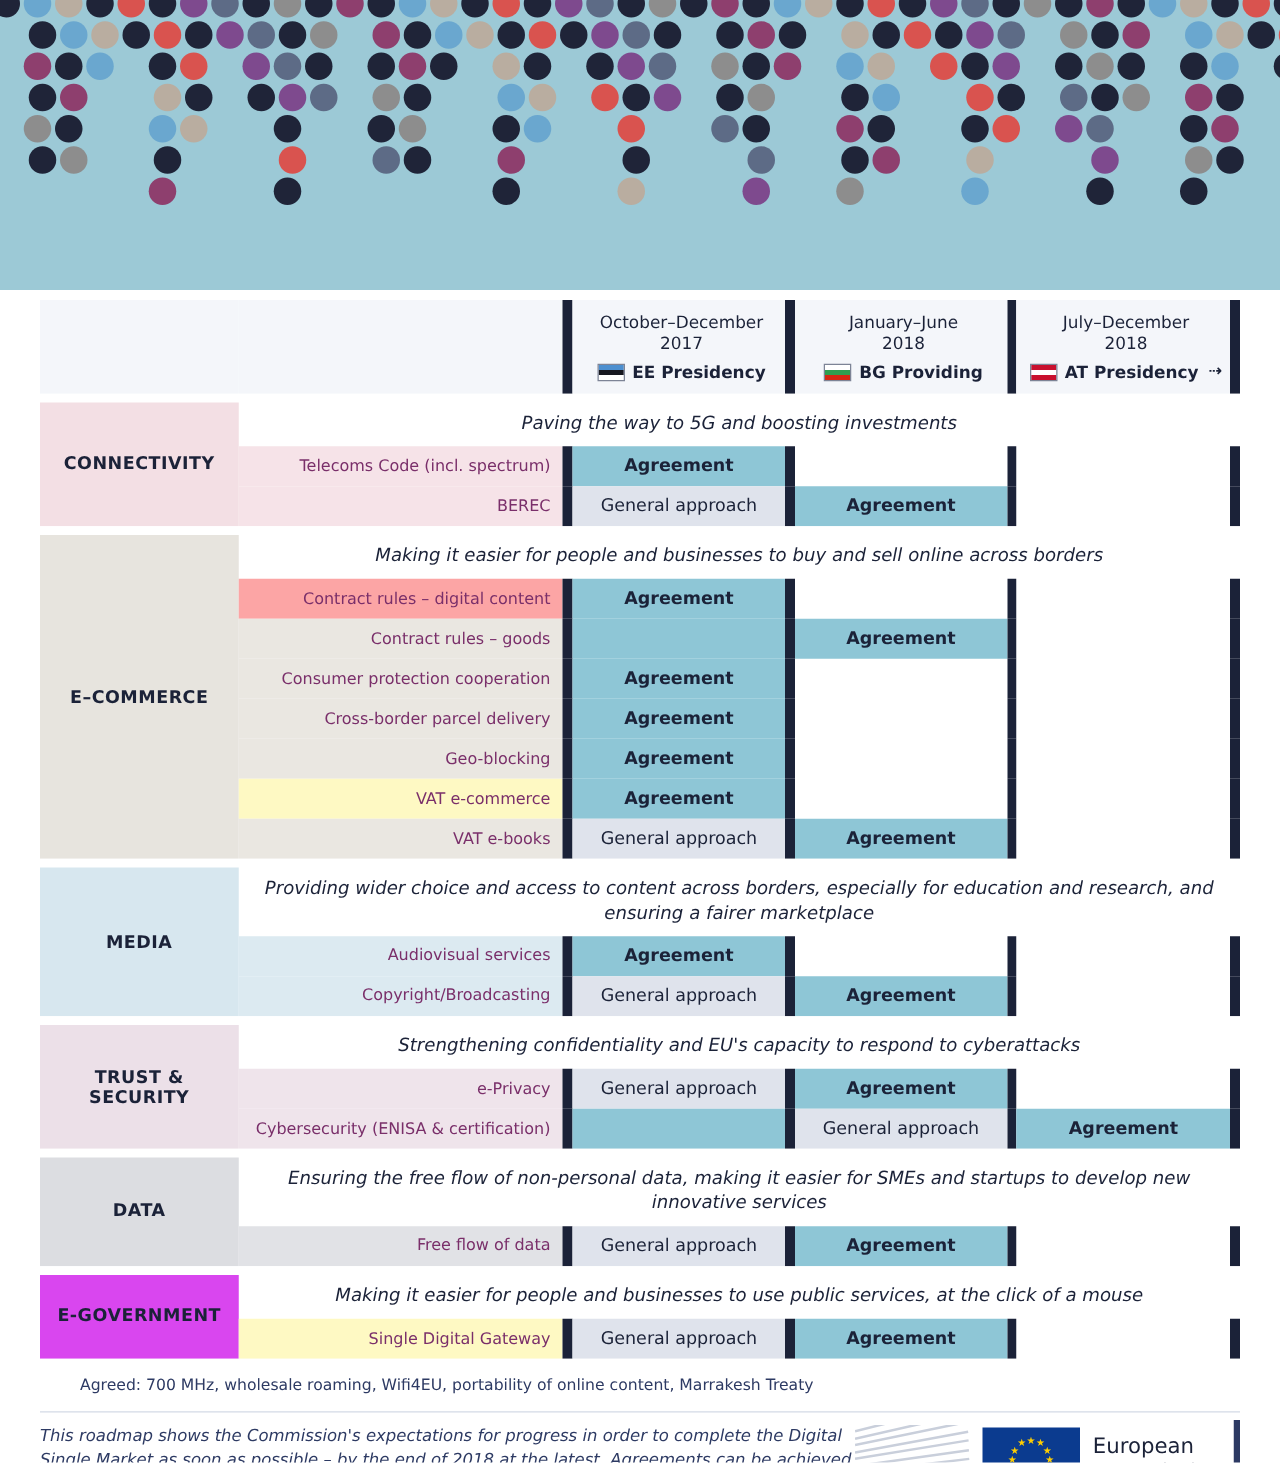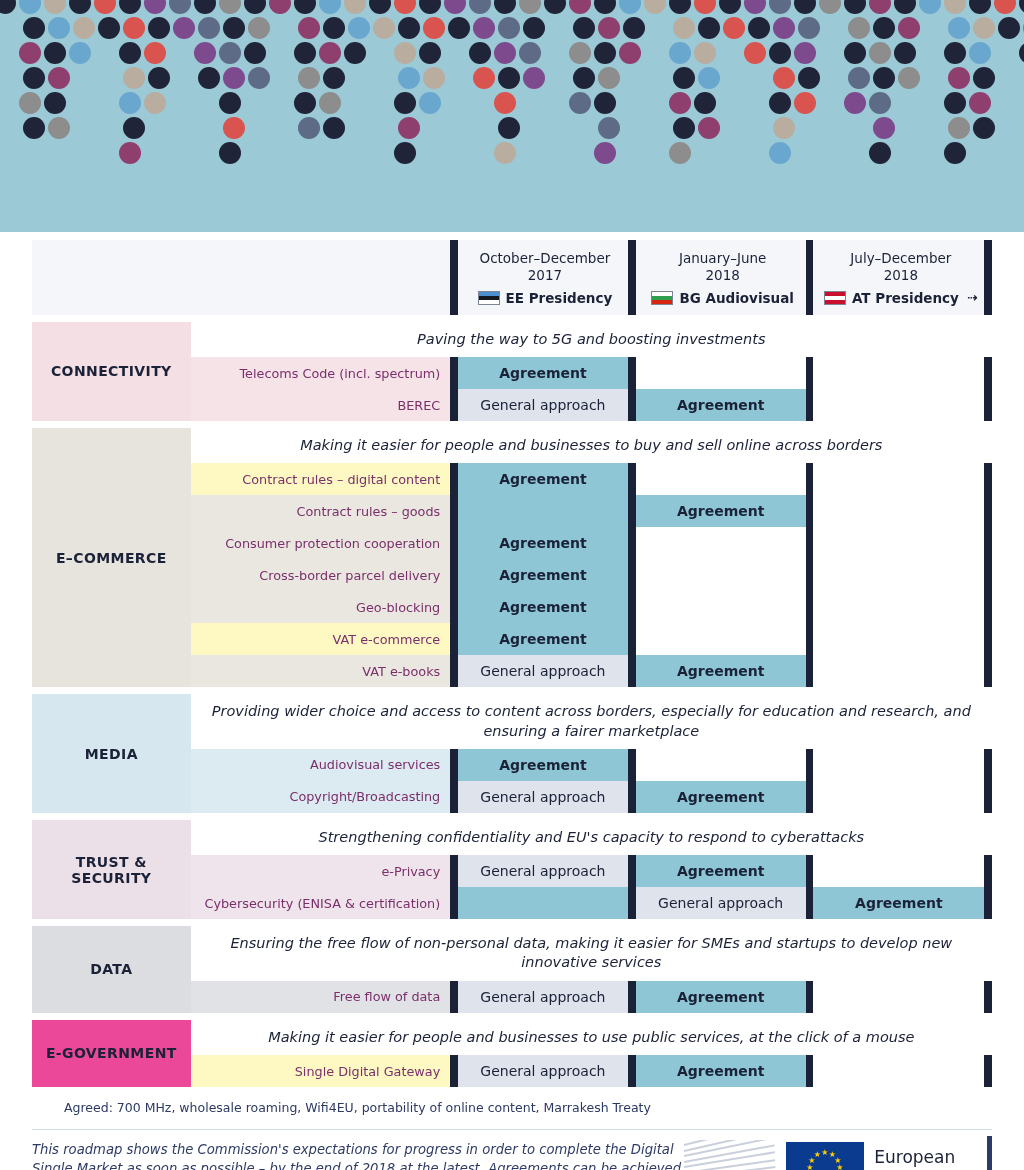--- a/index.html
+++ b/index.html
@@ -362,21 +362,21 @@
               <span class="flag flag-ee"></span>
               <span>EE Presidency</span>
             </span>
           </td>
           <td class="sep"></td>
           <td class="phead">
             <span class="pname">January–June</span>
             <span class="pname">2018</span>
             <span class="pres">
               <span class="flag flag-bg"></span>
-              <span>BG Audiovisual</span>
+              <span>BG Providing</span>
             </span>
           </td>
           <td class="sep"></td>
           <td class="phead">
             <span class="pname">July–December</span>
             <span class="pname">2018</span>
             <span class="pres">
               <span class="flag flag-at"></span>
               <span>AT Presidency</span>
               <span class="arrow-next">⇢</span>
@@ -412,21 +412,21 @@
           <td class="sep"></td>
         </tr>
         <tr class="gap">
           <td colspan="9"></td>
         </tr>
         <tr>
           <td class="cat" rowspan="8" style="background: rgb(231, 228, 222);">E–COMMERCE</td>
           <td class="blurb" colspan="8">Making it easier for people and businesses to buy and sell online across borders</td>
         </tr>
         <tr>
-          <td class="item" style="background: #fef9c3;">Contract rules – digital content</td>
+          <td class="item" style="background: #fca5a5;">Contract rules – digital content</td>
           <td class="sep"></td>
           <td class="cell agreement">Agreement</td>
           <td class="sep"></td>
           <td class="cell empty"></td>
           <td class="sep"></td>
           <td class="cell empty"></td>
           <td class="sep"></td>
         </tr>
         <tr>
           <td class="item" style="background: rgb(234, 231, 225);">Contract rules – goods</td>
@@ -556,21 +556,21 @@
           <td class="sep"></td>
           <td class="cell agreement">Agreement</td>
           <td class="sep"></td>
           <td class="cell empty"></td>
           <td class="sep"></td>
         </tr>
         <tr class="gap">
           <td colspan="9"></td>
         </tr>
         <tr>
-          <td class="cat" rowspan="2" style="background: #ec4899;">E-GOVERNMENT</td>
+          <td class="cat" rowspan="2" style="background: #d946ef;">E-GOVERNMENT</td>
           <td class="blurb" colspan="8">Making it easier for people and businesses to use public services, at the click of a mouse</td>
         </tr>
         <tr>
           <td class="item" style="background: #fef9c3;">Single Digital Gateway</td>
           <td class="sep"></td>
           <td class="cell general">General approach</td>
           <td class="sep"></td>
           <td class="cell agreement">Agreement</td>
           <td class="sep"></td>
           <td class="cell empty"></td>

